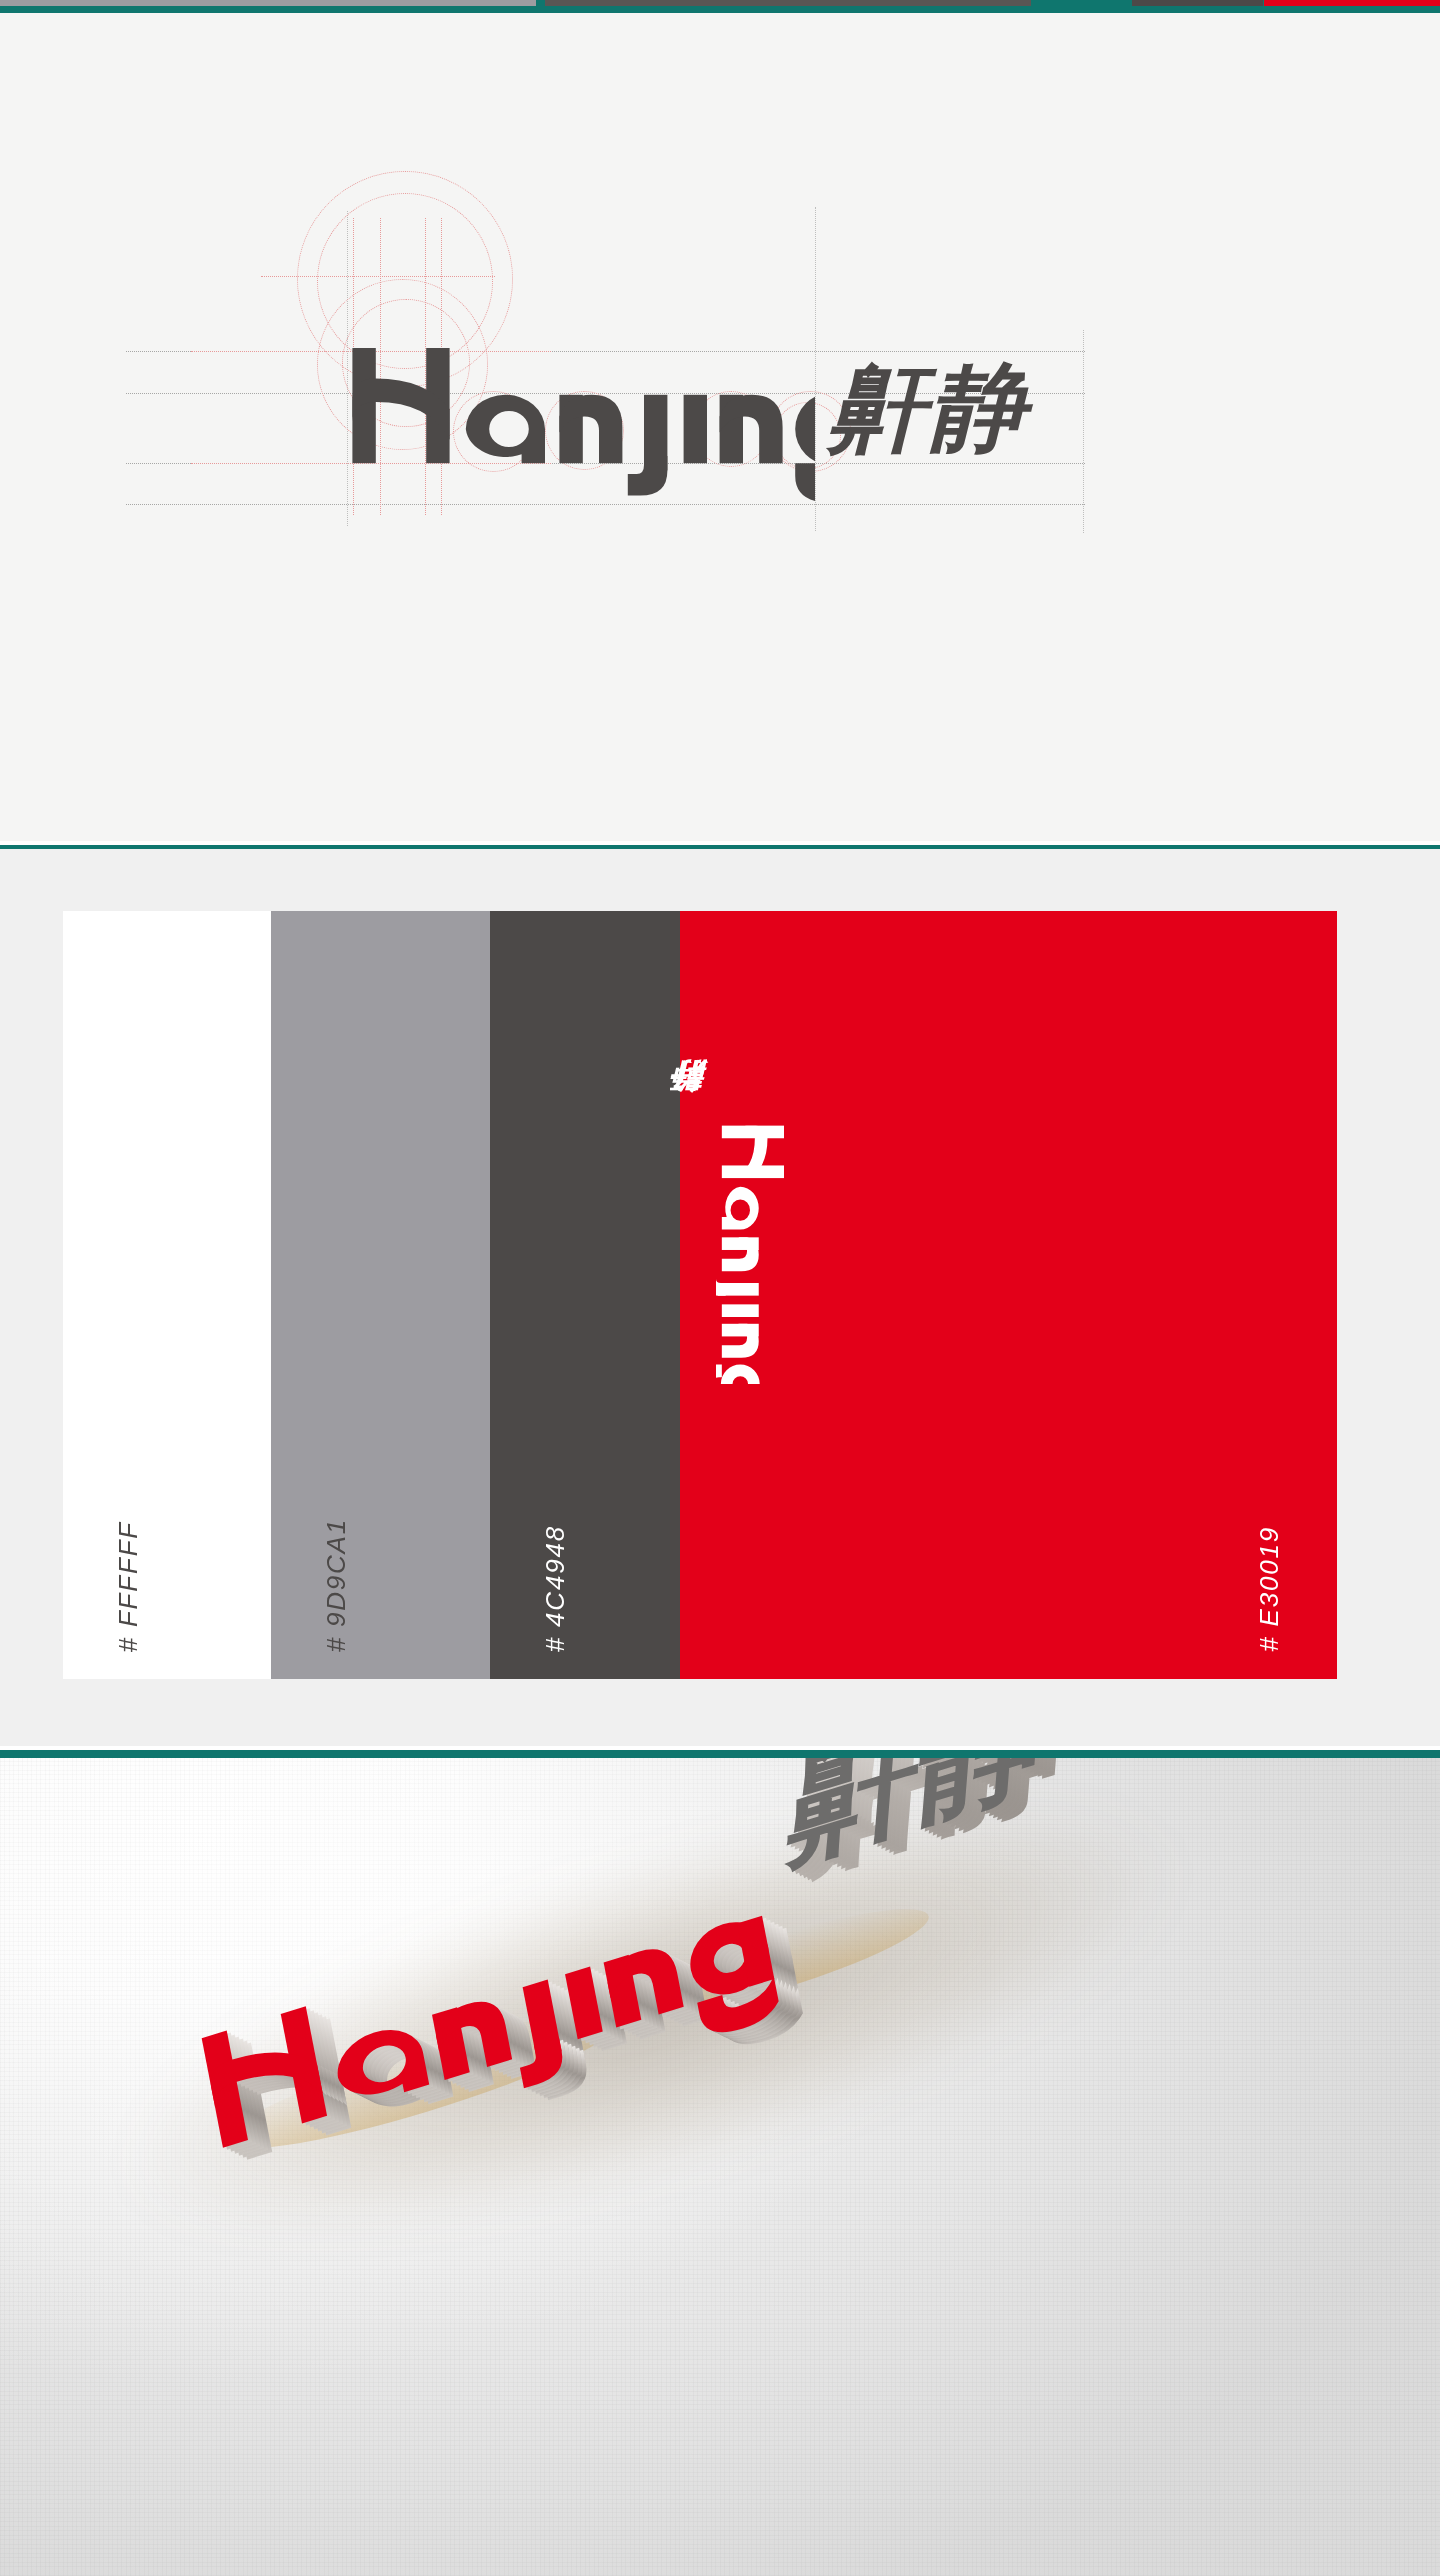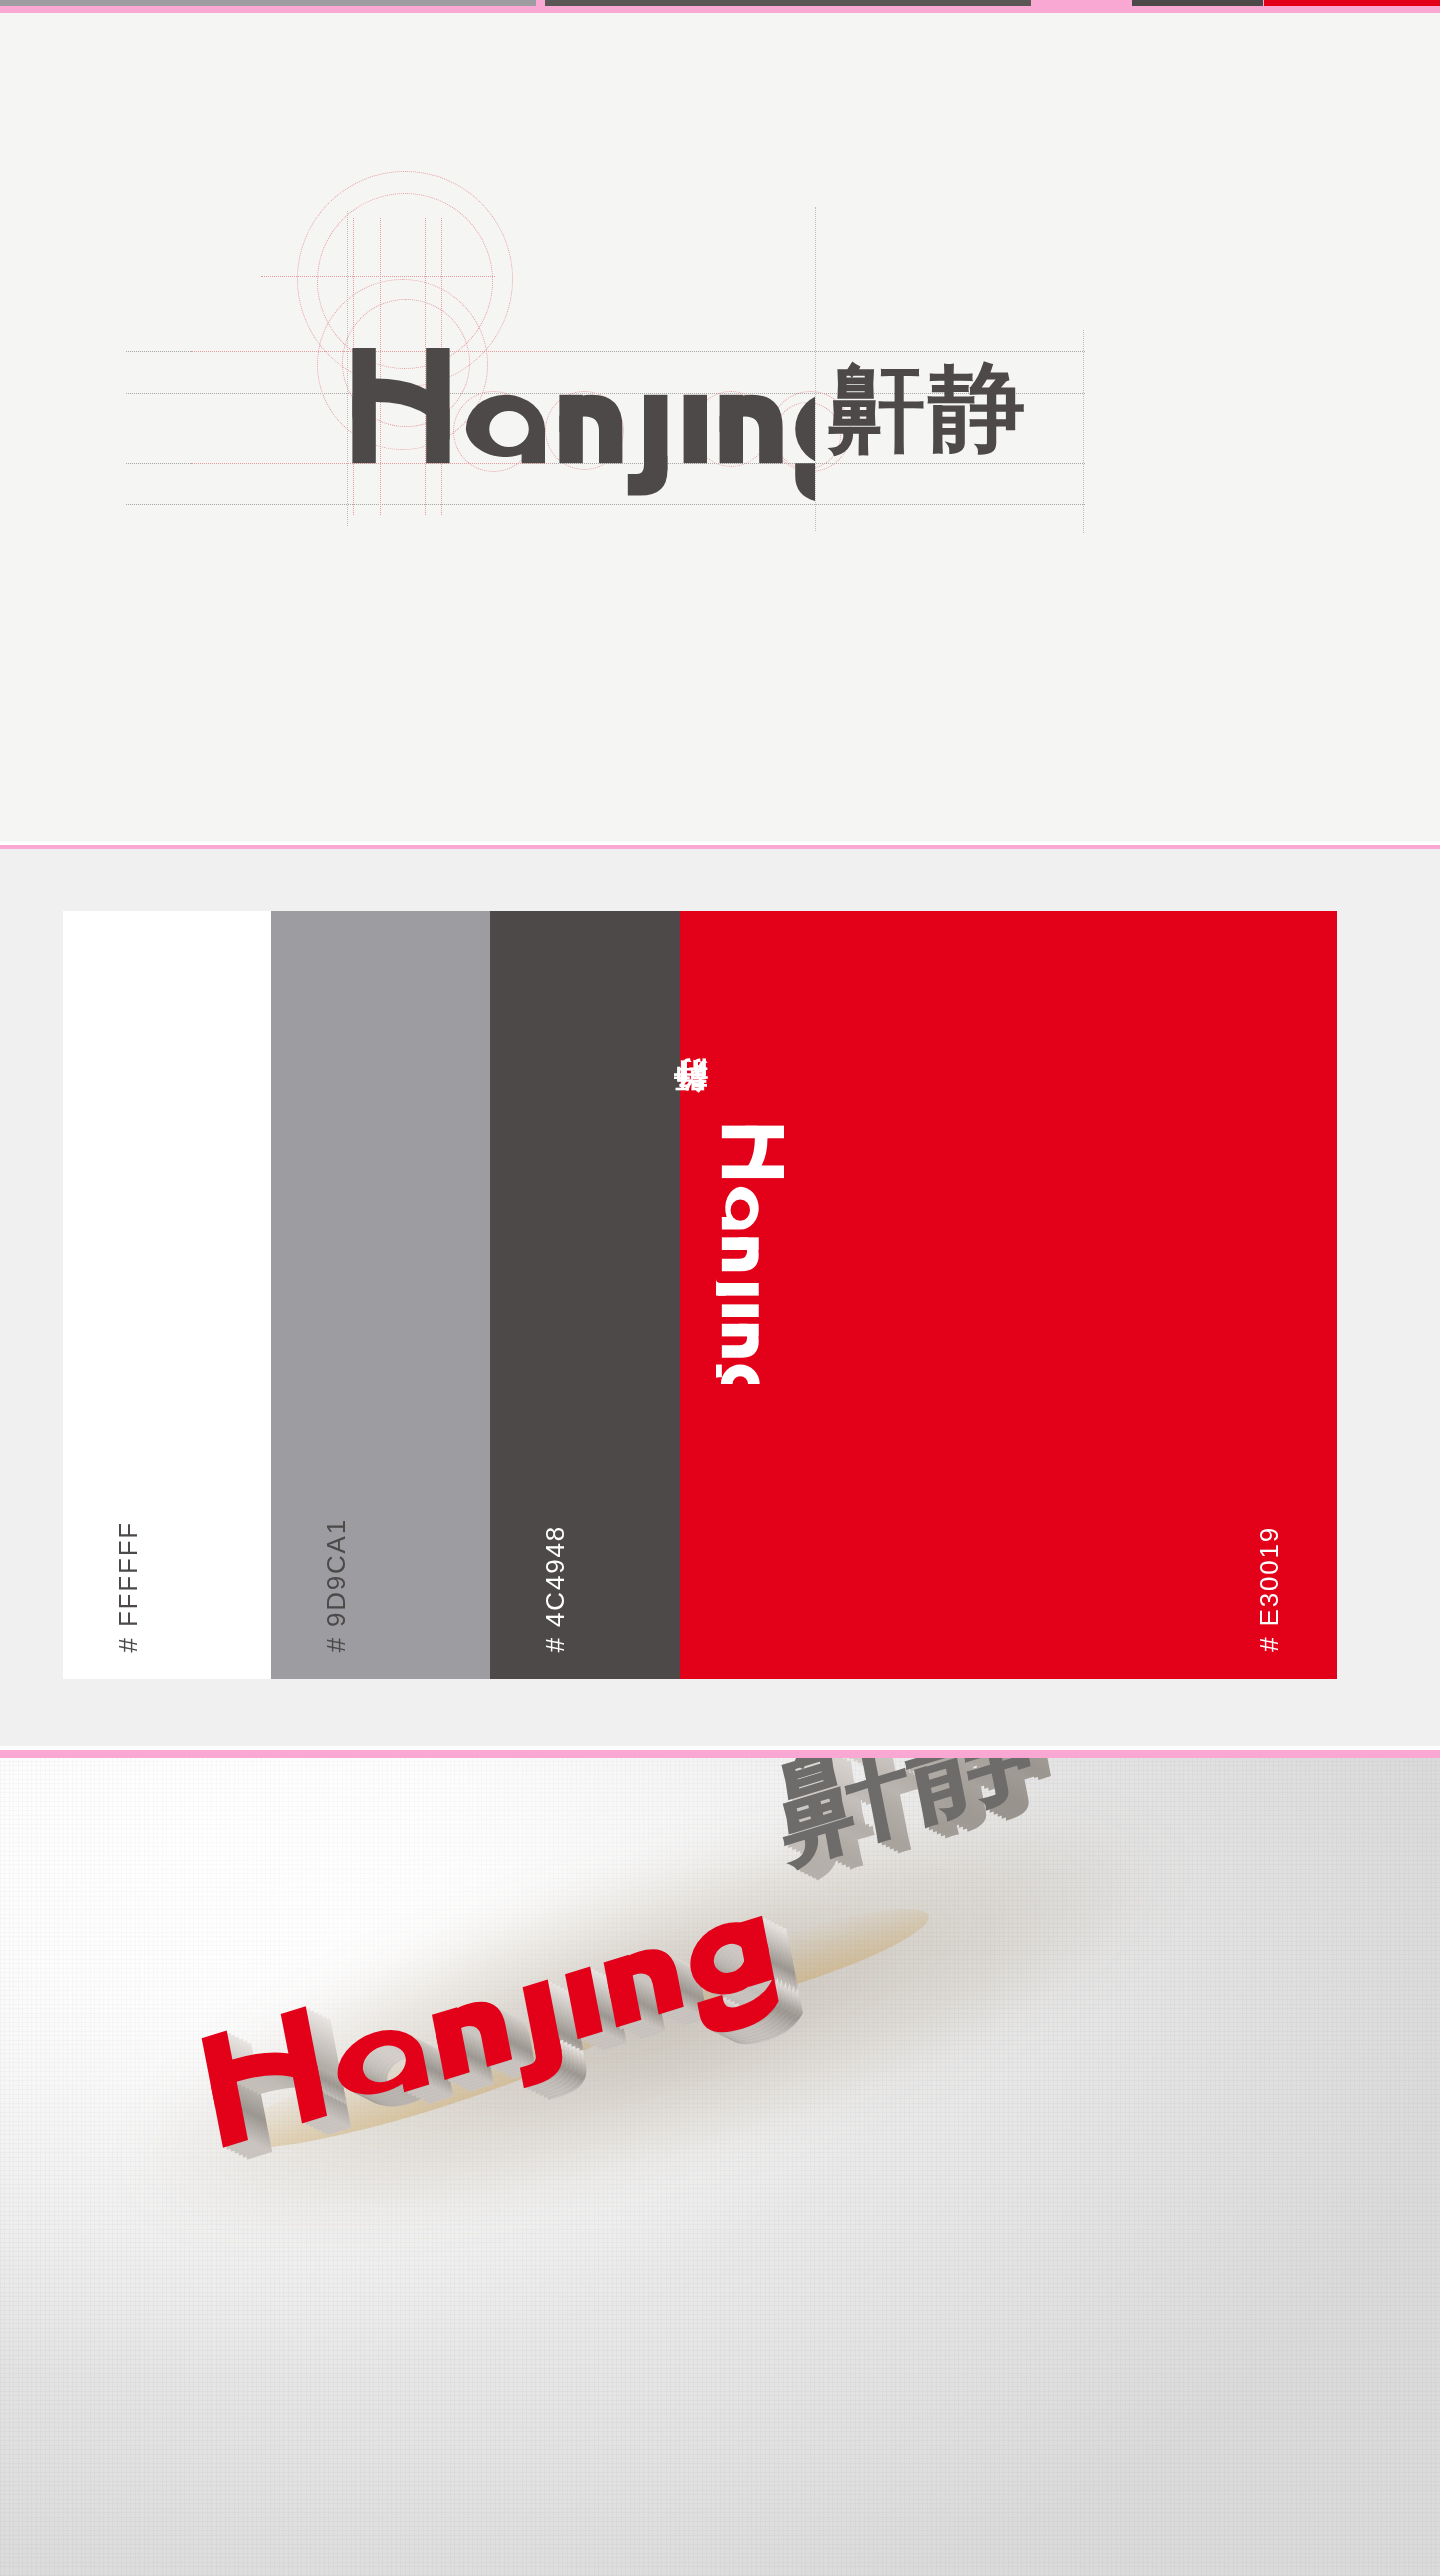--- a/index.html
+++ b/index.html
@@ -2,21 +2,21 @@
 <html style="font-size:14.4px"><head>
 <meta charset="utf-8">
 <style>
   * { margin:0; padding:0; box-sizing:border-box; }
   html, body {
     width:1440px; height:2576px;
     background:#ffffff;
     font-family:"Liberation Sans", sans-serif;
     overflow:hidden;
   }
-  #page { position:relative; width:1440px; height:2576px; background:#f9a8d4; }
+  #page { position:relative; width:1440px; height:2576px; background:#0f766e;font-style:italic; }
 
   
   .top-strips { position:absolute; left:0; top:0; width:1440px; height:9px; }
   .strip { position:absolute; top:0; height:6.3px; }
 
   
   .panel-logo {
     position:absolute; left:0; top:12.6px; width:1440px; height:828px;
     background:#f5f5f4;
   }

